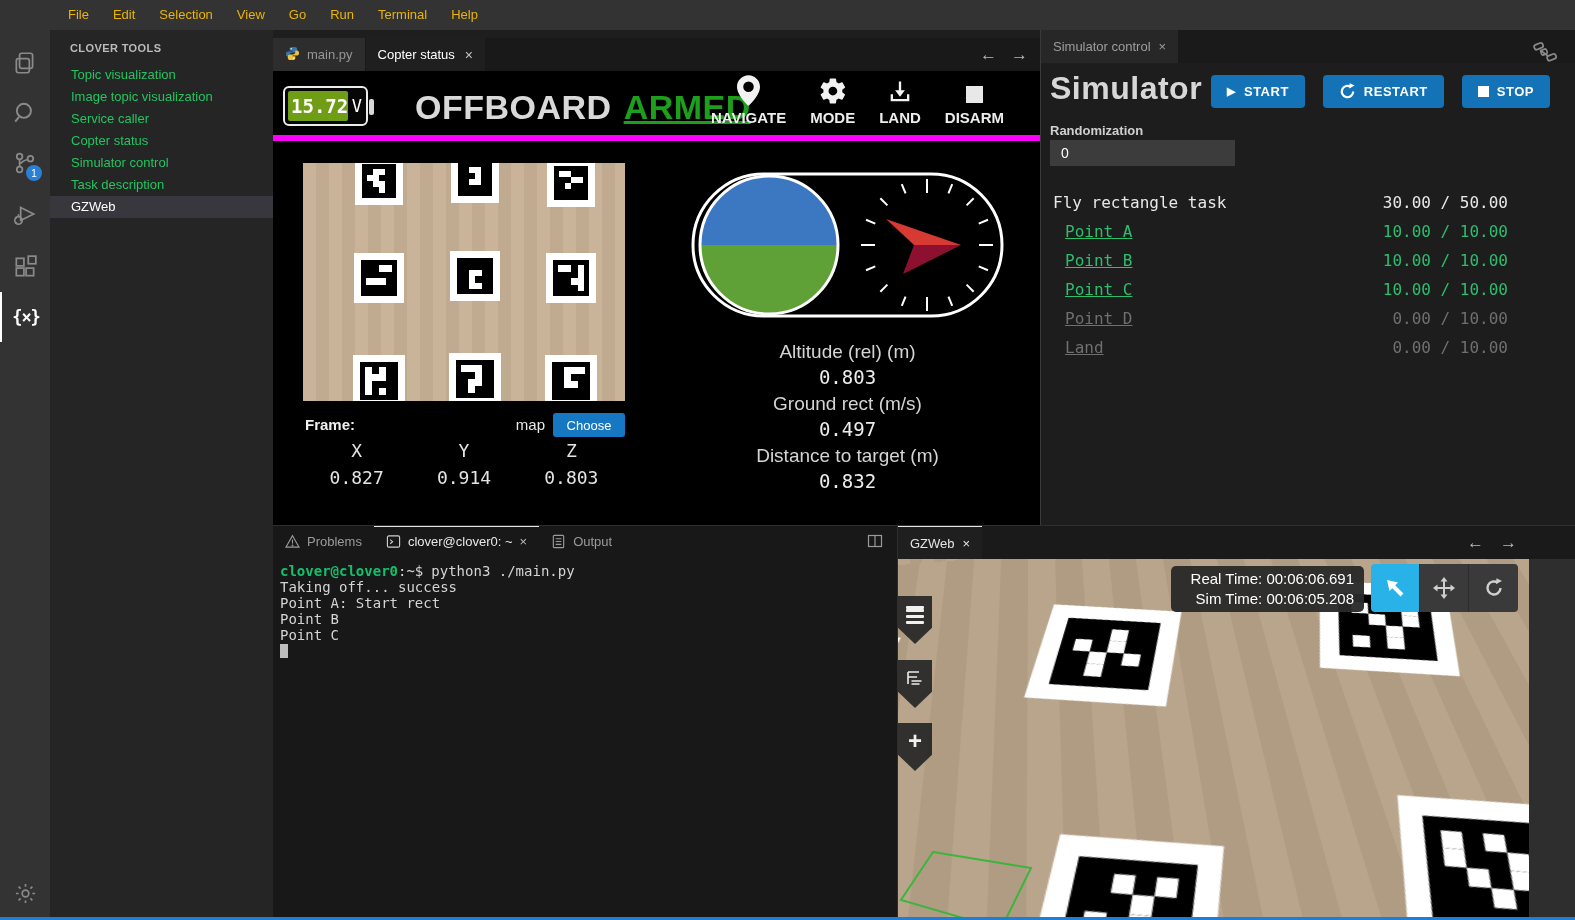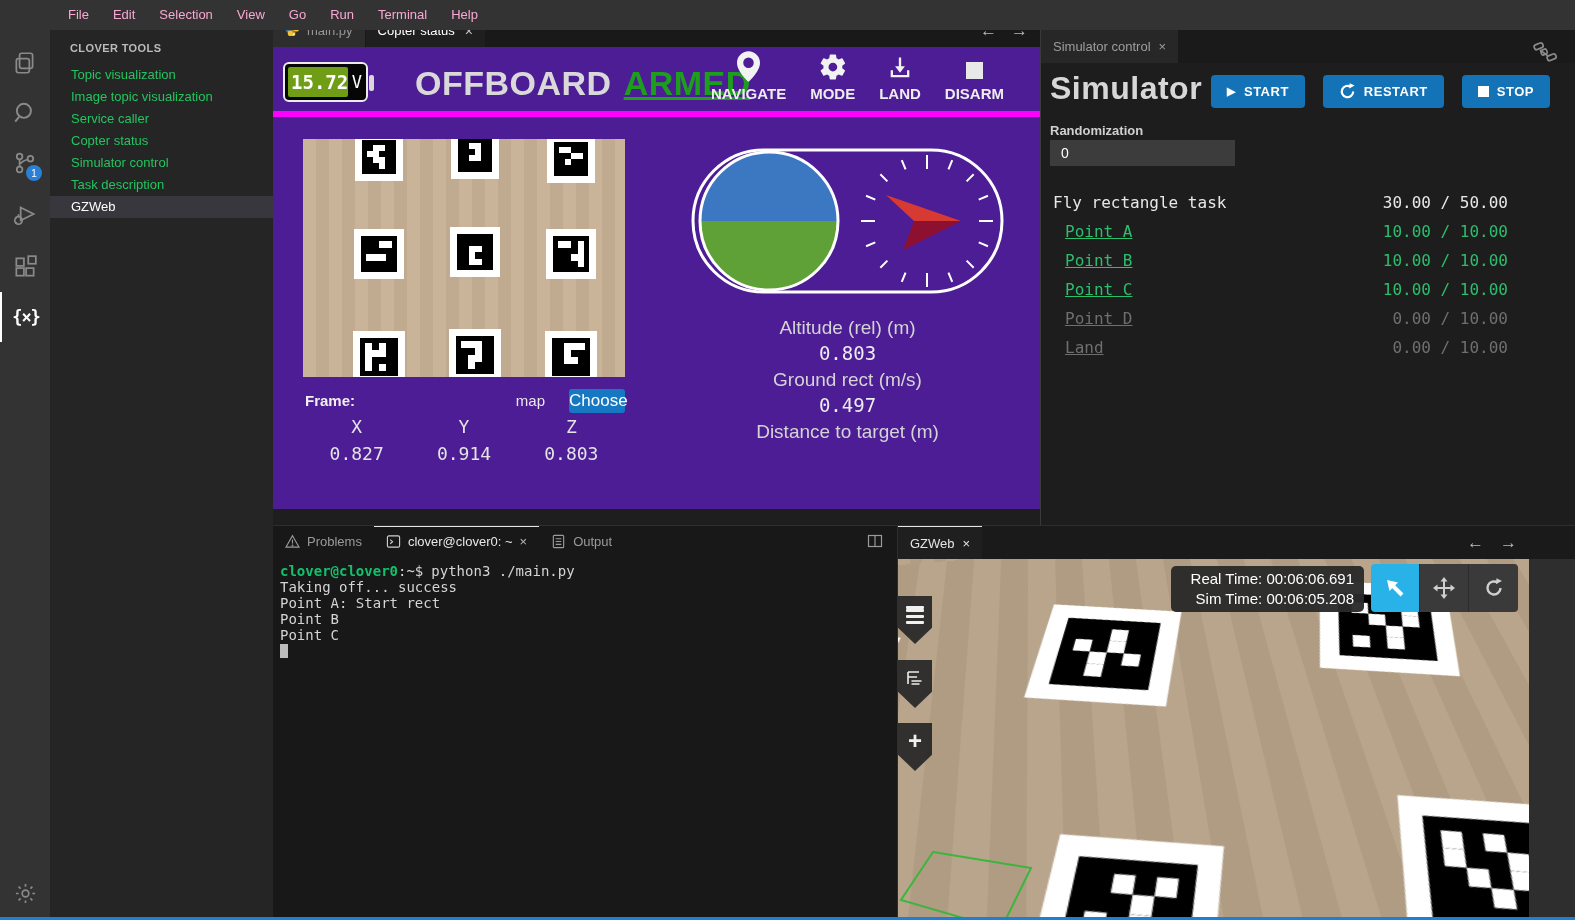--- a/index.html
+++ b/index.html
@@ -3,38 +3,38 @@
 <meta charset="utf-8">
 <style>
   * { margin:0; padding:0; box-sizing:border-box; }
   html,body { background:#1e1e1e; }
   body { font-family:"Liberation Sans", sans-serif; }
   .screen { position:relative; width:1575px; height:920px; background:#1e1e1e; overflow:hidden; }
   .mono { font-family:"DejaVu Sans Mono", monospace; }
 
   
   .menubar { position:absolute; left:0; top:0; width:1575px; height:30px; background:#333333; display:flex; align-items:center; padding-left:56px; z-index:30; }
-  .menubar .mi { color:#f9a8d4; font-size:13px; padding:0 12px; line-height:30px; cursor:default; }
+  .menubar .mi { color:#eab308; font-size:13px; padding:0 12px; line-height:30px; cursor:default; }
 
   
   .activitybar { position:absolute; left:0; top:30px; width:50px; height:890px; background:#333333; z-index:25; }
   .ab-item { position:absolute; left:0; width:50px; height:50px; display:flex; align-items:center; justify-content:center; color:#8a8a8a; }
   .ab-item svg { stroke:#8a8a8a; }
   .ab-item.active { color:#ffffff; border-left:2px solid #ffffff; }
   .ab-badge { position:absolute; right:8px; bottom:7px; width:16px; height:16px; border-radius:50%; background:#2b7fd4; color:#fff; font-size:10px; display:flex; align-items:center; justify-content:center; }
   .clover-glyph { font-family:"DejaVu Sans Mono", monospace; font-size:17px; font-weight:bold; letter-spacing:-1px; }
 
   
   .sidebar { position:absolute; left:50px; top:30px; width:223px; height:890px; background:#252526; z-index:20; }
   .sb-title { padding:12px 0 10px 20px; font-size:11px; letter-spacing:.4px; color:#bbbbbb;font-weight:bold; }
   .sb-item { height:22px; line-height:22px; padding-left:21px; font-size:13px; color:#22c55e; cursor:pointer; white-space:nowrap; }
   .sb-item.active { background:#37373d; color:#ffffff; }
 
   
-  .editor { position:absolute; left:273px; top:14px; width:767px; height:495px; background:#4c1d95; z-index:10; }
+  .editor { position:absolute; left:273px; top:38px; width:767px; height:495px; background:#000000; z-index:10; }
   .tabbar { position:absolute; left:0; top:0; right:0; height:33px; background:#191919; display:flex; }
   .tab { display:flex; align-items:center; gap:7px; padding:0 12px; font-size:13px; color:#969696; background:#2d2d2d; border-right:1px solid #191919; cursor:pointer; }
   .tab.active { background:#1f1f1f; color:#ffffff; }
   .tab .closex { color:#c5c5c5; font-size:14px; margin-left:3px; }
   .nav-arrows { position:absolute; right:12px; top:0; height:33px; display:flex; align-items:center; gap:14px; color:#b8b8b8; font-size:17px; }
 
   .battery { position:absolute; left:10px; top:48px; width:85px; height:40px; background:#060606; border:2px solid #ececec; border-radius:6px; }
   .battery .fill { position:absolute; left:3px; top:3px; bottom:3px; width:60px; background:#6f9e16; border-radius:2px; }
   .battery .bval { position:absolute; left:6px; top:7px; font-size:19px; font-weight:bold; color:#ffffff; }
   .battery .bunit { position:absolute; right:4px; top:8px; font-size:17px; color:#ffffff; }
@@ -54,21 +54,21 @@
 
   .camera { position:absolute; left:30px; top:125px; width:322px; height:238px; overflow:hidden;
             background:repeating-linear-gradient(90deg,#c9b49a 0 13px,#c1ab90 13px 26px); }
   .aruco { position:absolute; background:#ffffff; }
   .aruco-in { position:absolute; background:#000; display:grid; grid-template-columns:repeat(4,1fr); grid-template-rows:repeat(4,1fr); }
   .aruco-in .on { background:#ffffff; }
 
   .frame-row { position:absolute; left:32px; top:375px; width:320px; height:26px; }
   .frame-lb { position:absolute; left:0; top:3px; font-size:15px; font-weight:bold; color:#f0f0f0; }
   .frame-val { position:absolute; right:80px; top:3px; font-size:15px; color:#e8e8e8; }
-  .choose-btn { position:absolute; right:0; top:0; width:56px; height:24px; background:#1678c2; color:#fff; font-size:17px; border:none; border-radius:3px; cursor:pointer; }
+  .choose-btn { position:absolute; right:0; top:0; width:72px; height:24px; background:#1678c2; color:#fff; font-size:13px; border:none; border-radius:3px; cursor:pointer; }
   .axes { position:absolute; left:30px; top:402px; width:322px; display:grid; grid-template-columns:1fr 1fr 1fr; row-gap:6px; text-align:center; color:#e4e4e4; font-size:18px; }
 
   .instrument { position:absolute; left:417px; top:133px; }
   .telemetry { position:absolute; left:417px; top:298px; width:315px; text-align:center; }
   .telemetry .tl { color:#d4d4d4; font-size:19px; margin-top:5px; }
   .telemetry .tv { color:#ececec; font-size:19px; margin-top:3px; }
 
   
   .rpanel { position:absolute; left:1040px; top:30px; width:535px; height:495px; background:#1d1d1d; border-left:1px solid #3a3a3a; z-index:10; }
   .rp-tabbar { position:absolute; left:0; top:0; right:0; height:33px; background:#1a1a1a; display:flex; }
@@ -495,20 +495,21 @@
         <polygon points="224,74 271,74 213,103" fill="#8e1030"></polygon>
       </svg>
     </div>
 
     <div class="telemetry">
       <div class="tl">Altitude (rel) (m)</div>
       <div class="tv mono">0.803</div>
       <div class="tl">Ground rect (m/s)</div>
       <div class="tv mono">0.497</div>
       <div class="tl">Distance to target (m)</div>
+      <div class="tv mono">0.832</div>
     </div>
   </div>
 
   <div class="rpanel">
     <div class="rp-tabbar">
       <div class="rp-tab">
         <span>Simulator control</span>
         <span class="closex">×</span>
       </div>
       <span class="drone-ico">

